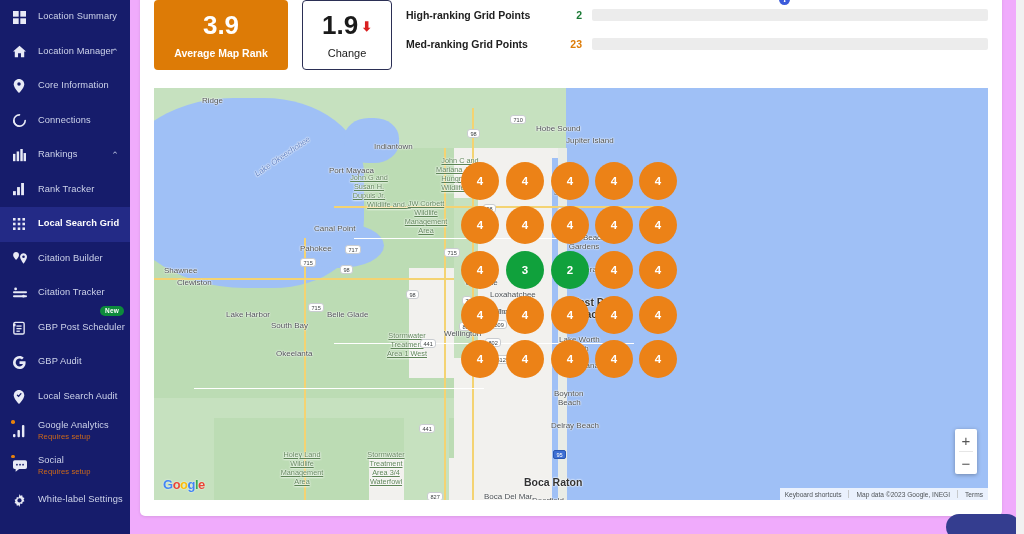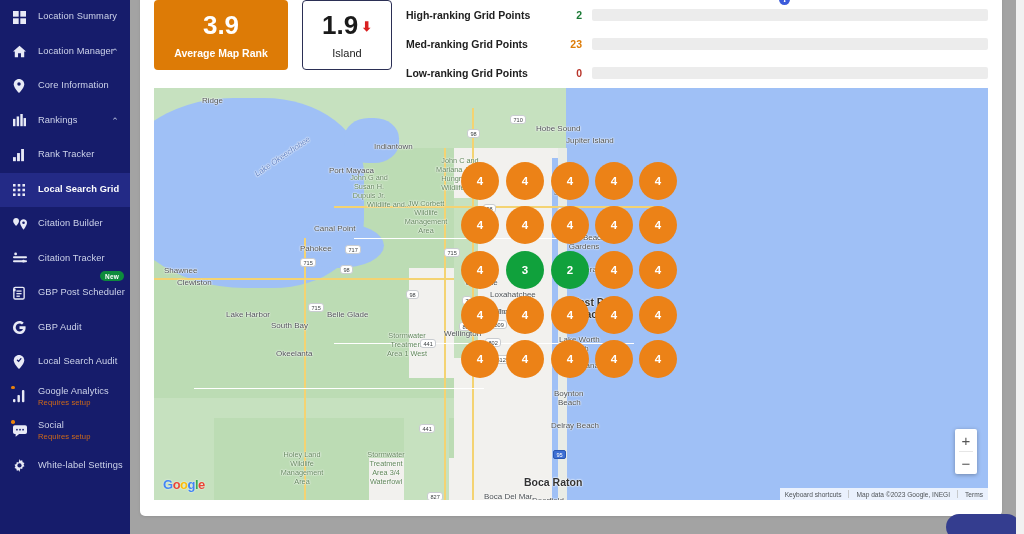--- a/index.html
+++ b/index.html
@@ -43,21 +43,21 @@
     background: #0d8a3c; color: #fff; font-size: 6.5px;
     padding: 1.5px 5px; border-radius: 7px; font-weight: bold;
     letter-spacing: .2px;
   }
   .dot-alert {
     position: absolute; left: 11px; top: 6px;
     width: 3.5px; height: 3.5px; border-radius: 50%; background: #e8820c;
   }
 
   
-  .main { flex: 1; position: relative; background: #a3a3a3; height: 534px; }
+  .main { flex: 1; position: relative; background: #f0abfc; height: 534px; }
   .content-card {
     position: absolute; left: 10px; top: -34px; right: 22px; bottom: 18px;
     background: #ffffff; border-radius: 5px;
     box-shadow: 0 1px 3px rgba(0,0,0,.10);
     padding: 0 14px;
   }
   .stats-row {
     display: flex; align-items: flex-start;
     padding-top: 34px; height: 104px; gap: 14px;
   }
@@ -106,21 +106,21 @@
   .roadw { position: absolute; background: #ffffff; }
 
   .mlabel {
     position: absolute; font-size: 7.3px; color: #5d6468;
     white-space: nowrap; font-family: "Liberation Sans", sans-serif;
     text-shadow: 0 0 2px #fff, 0 0 2px #fff, 0 0 1px #fff;
     pointer-events: none;
   }
   .mlabel.city  { font-size: 8px; color: #4a4f52; }
   .mlabel.big   { font-size: 10.5px; color: #333; font-weight: bold; }
-  .mlabel.park  { color: #5e8457; }
+  .mlabel.park  { color: #5e8457; text-decoration: underline; }
   .mlabel.water { color: #5b7ec4; }
   .mlabel.c     { text-align: center; transform: translateX(-50%); }
 
   .shield {
     position: absolute; background: #fff; border: 1px solid #c9ccd0;
     border-radius: 3px; font-size: 5.6px; color: #3c4043;
     padding: 0px 2.5px; line-height: 8px; height: 9px;
     white-space: nowrap; font-family: "Liberation Sans", sans-serif;
   }
   .shield.i { background: #3d6fd4; color: #fff; border-color: #2a57b0; border-radius: 2px; }
@@ -213,20 +213,31 @@
       </div>
       <div class="nav-item">
         <span class="ni-icon">
           <svg width="12" height="14" viewBox="0 0 12 16">
             <path d="M6 0C2.7 0 0 2.7 0 6c0 4.5 6 10 6 10s6-5.5 6-10c0-3.3-2.7-6-6-6z" fill="currentColor"></path>
             <circle cx="6" cy="5.8" r="2" fill="#161c6b"></circle>
           </svg>
         </span>
         <span class="ni-twoline">
           <span class="ni-label">Core Information</span>
+        </span>
+      </div>
+      <div class="nav-item">
+        <span class="ni-icon">
+          <svg width="13" height="13" viewBox="0 0 16 16">
+            <path d="M8 1a7 7 0 1 0 7 7" stroke="currentColor" stroke-width="2" fill="none" stroke-linecap="round"></path>
+            <path d="M8 15a7 7 0 0 1-7-7" stroke="currentColor" stroke-width="2" fill="none" stroke-linecap="round"></path>
+          </svg>
+        </span>
+        <span class="ni-twoline">
+          <span class="ni-label">Connections</span>
         </span>
       </div>
       <div class="nav-item">
         <span class="ni-icon">
           <svg width="13" height="13" viewBox="0 0 16 16">
             <rect x="0" y="6" width="3" height="9" fill="currentColor"></rect>
             <rect x="4.5" y="3" width="3" height="12" fill="currentColor"></rect>
             <rect x="9" y="0" width="3" height="15" fill="currentColor"></rect>
             <rect x="13" y="5" width="3" height="10" fill="currentColor"></rect>
           </svg>
@@ -384,40 +395,35 @@
         <div class="stat-box filled">
           <div class="stat-value">3.9</div>
           <div class="stat-label">Average Map Rank</div>
         </div>
 
         <div class="stat-box outlined">
           <div class="stat-value">
             <span>1.9</span>
             <span class="arrow">⬇</span>
           </div>
-          <div class="stat-label">Island</div>
+          <div class="stat-label">Change</div>
         </div>
 
         <div class="grid-stats">
           <div class="info-dot">i</div>
           <div id="gsRows">
               <div class="gs-row">
                 <span class="gs-name">High-ranking Grid Points</span>
                 <span class="gs-num hi">2</span>
                 <span class="gs-bar"><span class="gs-fill hi" style="width:8%"></span></span>
               </div>
               <div class="gs-row">
                 <span class="gs-name">Med-ranking Grid Points</span>
                 <span class="gs-num med">23</span>
                 <span class="gs-bar"><span class="gs-fill med" style="width:92%"></span></span>
-              </div>
-              <div class="gs-row">
-                <span class="gs-name">Low-ranking Grid Points</span>
-                <span class="gs-num low">0</span>
-                <span class="gs-bar"></span>
               </div>
             </div>
         </div>
       </div>
 
       <div class="map-wrap">
         <div class="map-canvas">
 
           <div class="water" style="inset:0;"></div>
 

